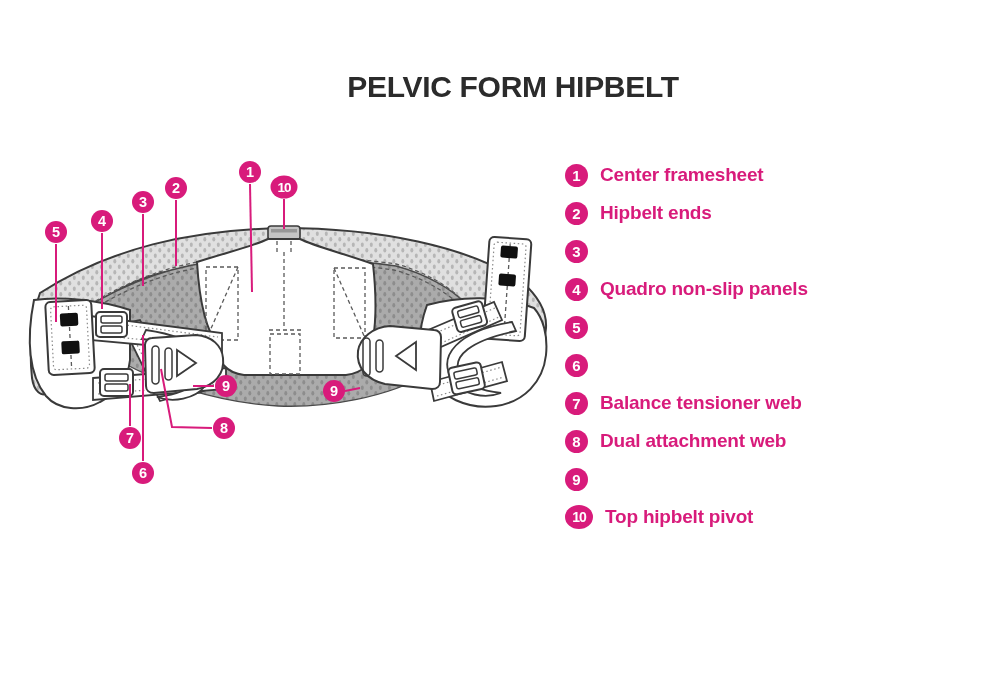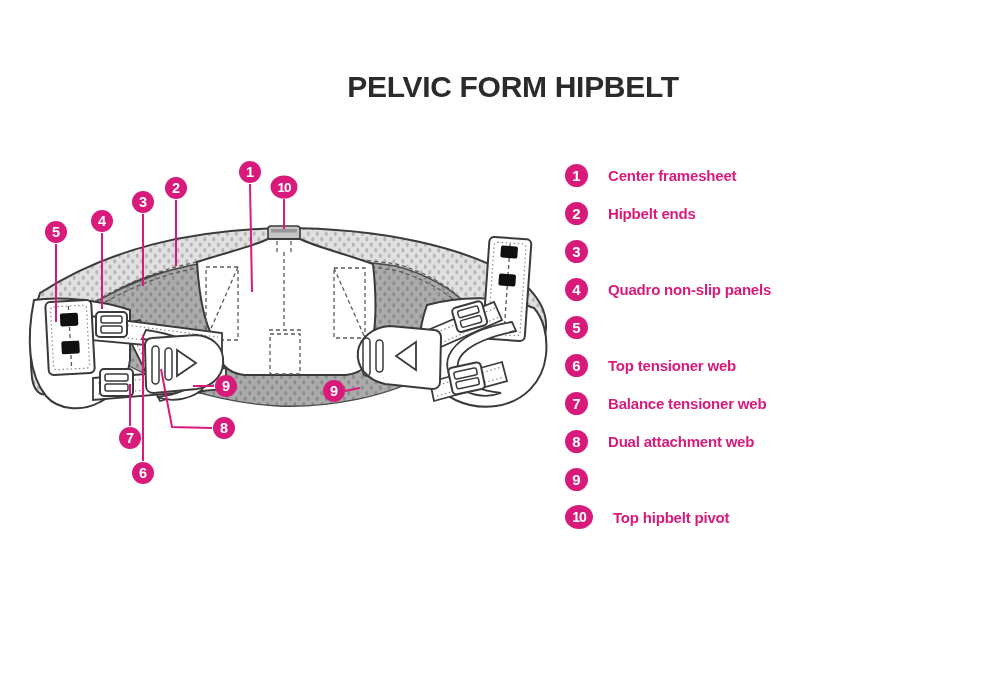--- a/index.html
+++ b/index.html
@@ -28,21 +28,21 @@
   }
   .callout.wide{width:27px;height:23px;font-size:13.5px;line-height:23px;letter-spacing:-1px;}
   #legend{position:absolute;left:565px;top:156px;}
   .legend-row{height:38px;display:flex;align-items:center;}
   .badge{
     flex:0 0 auto;width:23px;height:23px;border-radius:50%;background:var(--accent);
     color:#fff;font-weight:bold;font-size:15px;line-height:23px;text-align:center;
   }
   .badge.wide{width:28px;height:24px;font-size:14px;line-height:24px;letter-spacing:-1px;}
   .legend-label{
-    margin-left:20px;color:var(--accent);font-size:15px;font-weight:bold;
+    margin-left:12px;color:var(--accent);font-size:19px;font-weight:bold;
     letter-spacing:-0.2px;white-space:nowrap;
   }
   .leader{stroke:var(--accent);stroke-width:2;fill:none;}
   .ln{stroke:var(--ink);fill:#fff;}
   .stitch{stroke:#8a8a8a;stroke-width:1.2;fill:none;stroke-dasharray:1.5 2.6;}
   .dash{stroke:#5a5a5a;stroke-width:1.3;fill:none;stroke-dasharray:4 3;}
 </style>
 </head>
 <body>
 
@@ -234,21 +234,20 @@
     </div>
     <div class="legend-row">
       <span class="badge">4</span>
       <span class="legend-label">Quadro non-slip panels</span>
     </div>
     <div class="legend-row">
       <span class="badge">5</span>
     </div>
     <div class="legend-row">
       <span class="badge">6</span>
-      <span class="legend-label">Top tensioner web</span>
     </div>
     <div class="legend-row">
       <span class="badge">7</span>
       <span class="legend-label">Balance tensioner web</span>
     </div>
     <div class="legend-row">
       <span class="badge">8</span>
       <span class="legend-label">Dual attachment web</span>
     </div>
     <div class="legend-row">

